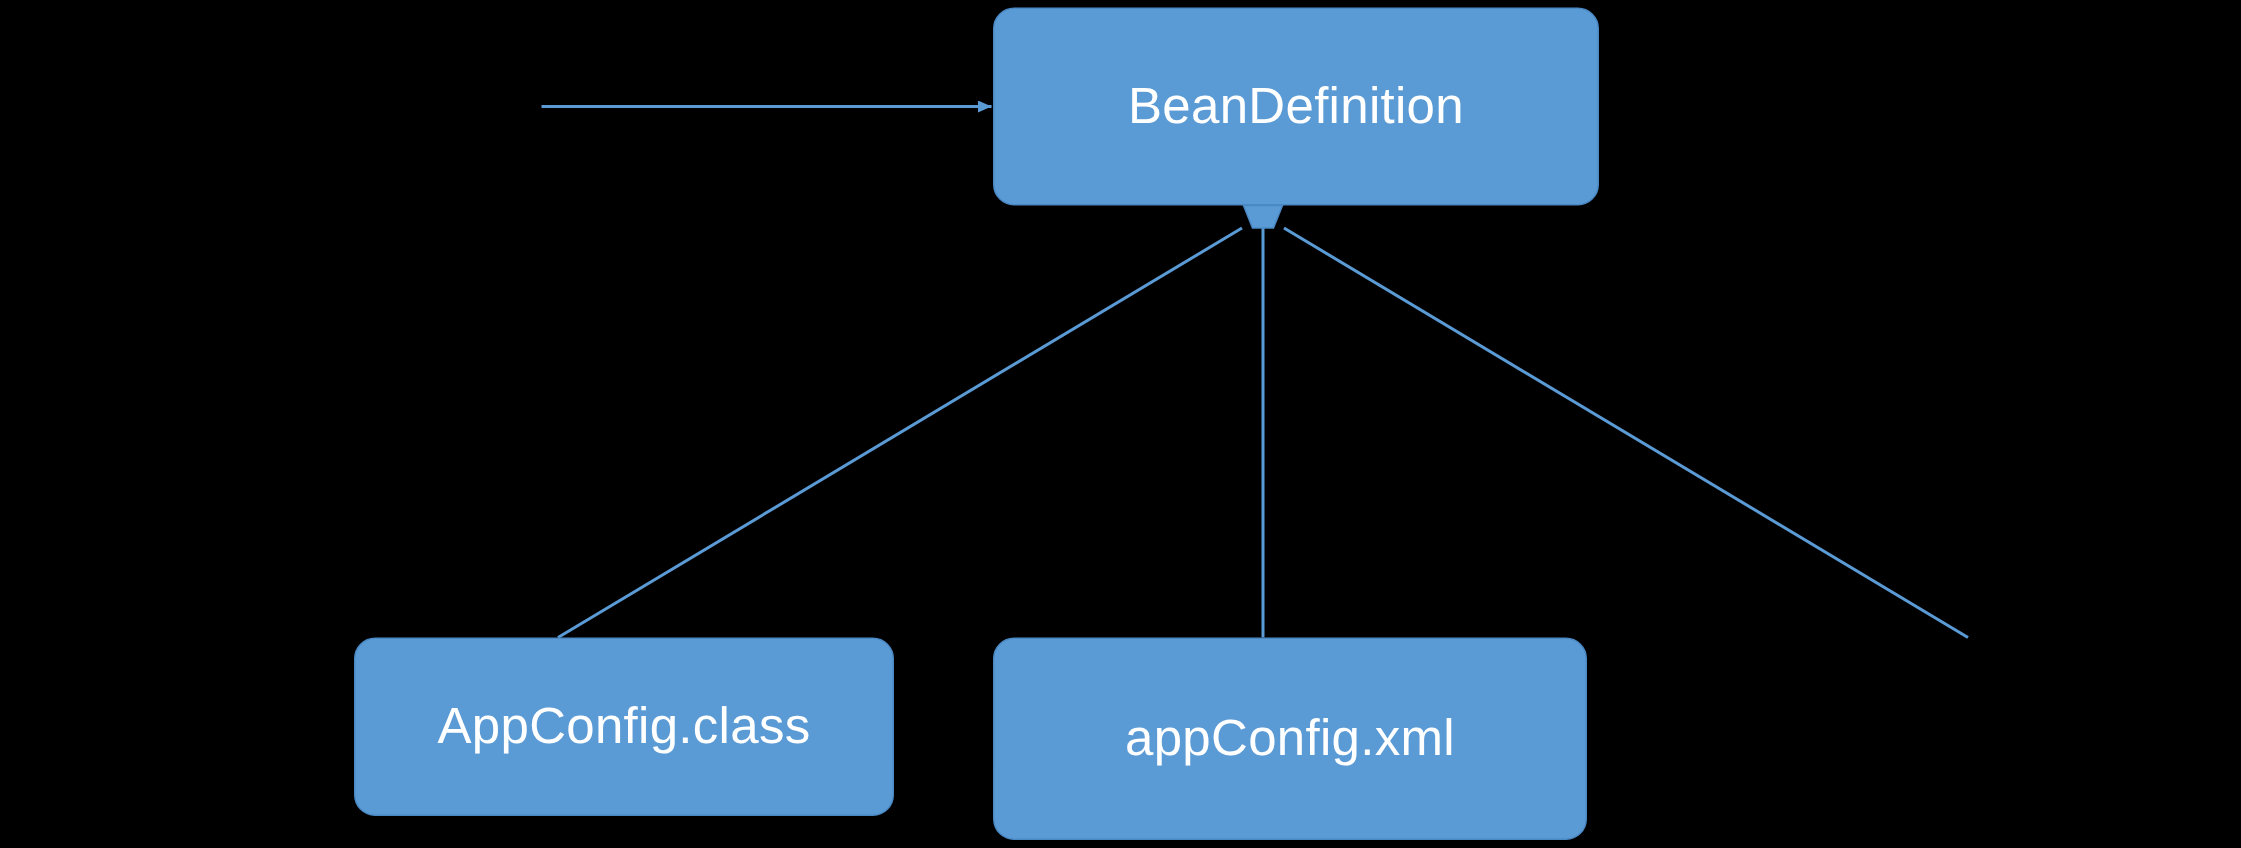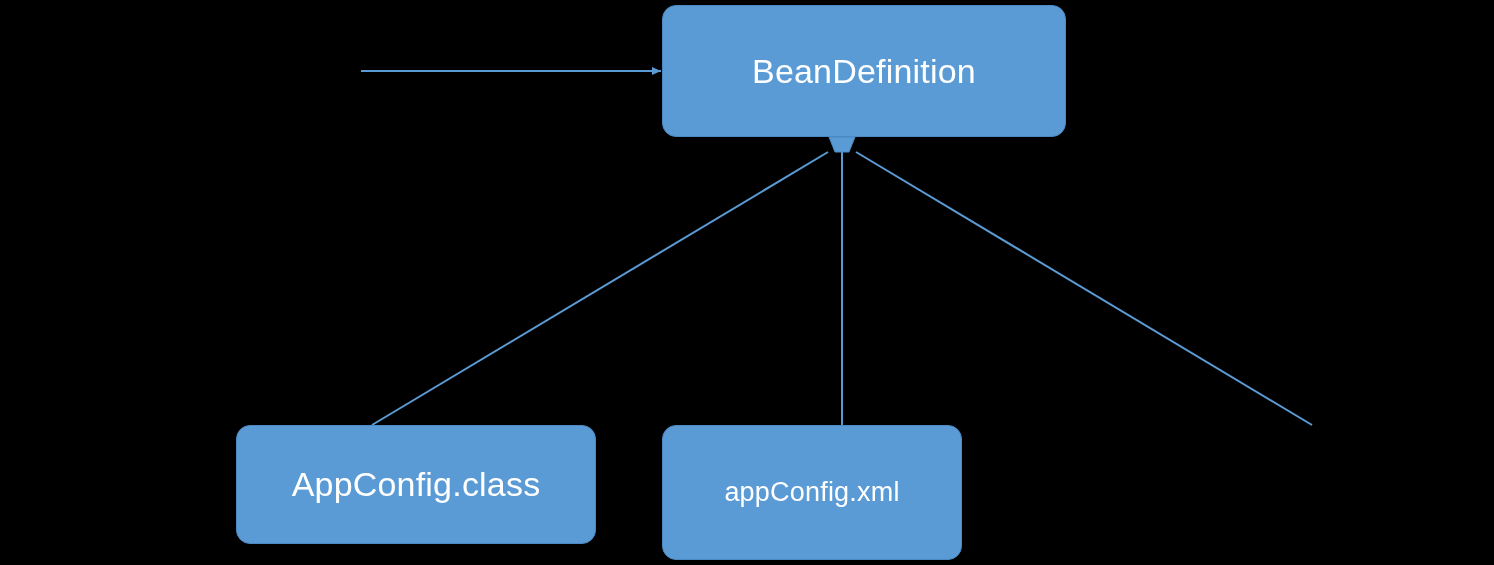--- a/index.html
+++ b/index.html
@@ -60,23 +60,23 @@
     left: 192px;
     top: 425px;
     width: 360px;
     height: 119px;
     font-size: 34px;
     margin-left: 44px;
   }
   #node-appconfig-xml {
     left: 662px;
     top: 425px;
-    width: 300px;
+    width: 396px;
     height: 135px;
-    font-size: 27px;
+    font-size: 34px;
   }
   #node-appconfig-xxx {
     left: 1132px;
     top: 425px;
     width: 360px;
     height: 135px;
     font-size: 34px;
   }
 </style>
 </head>

